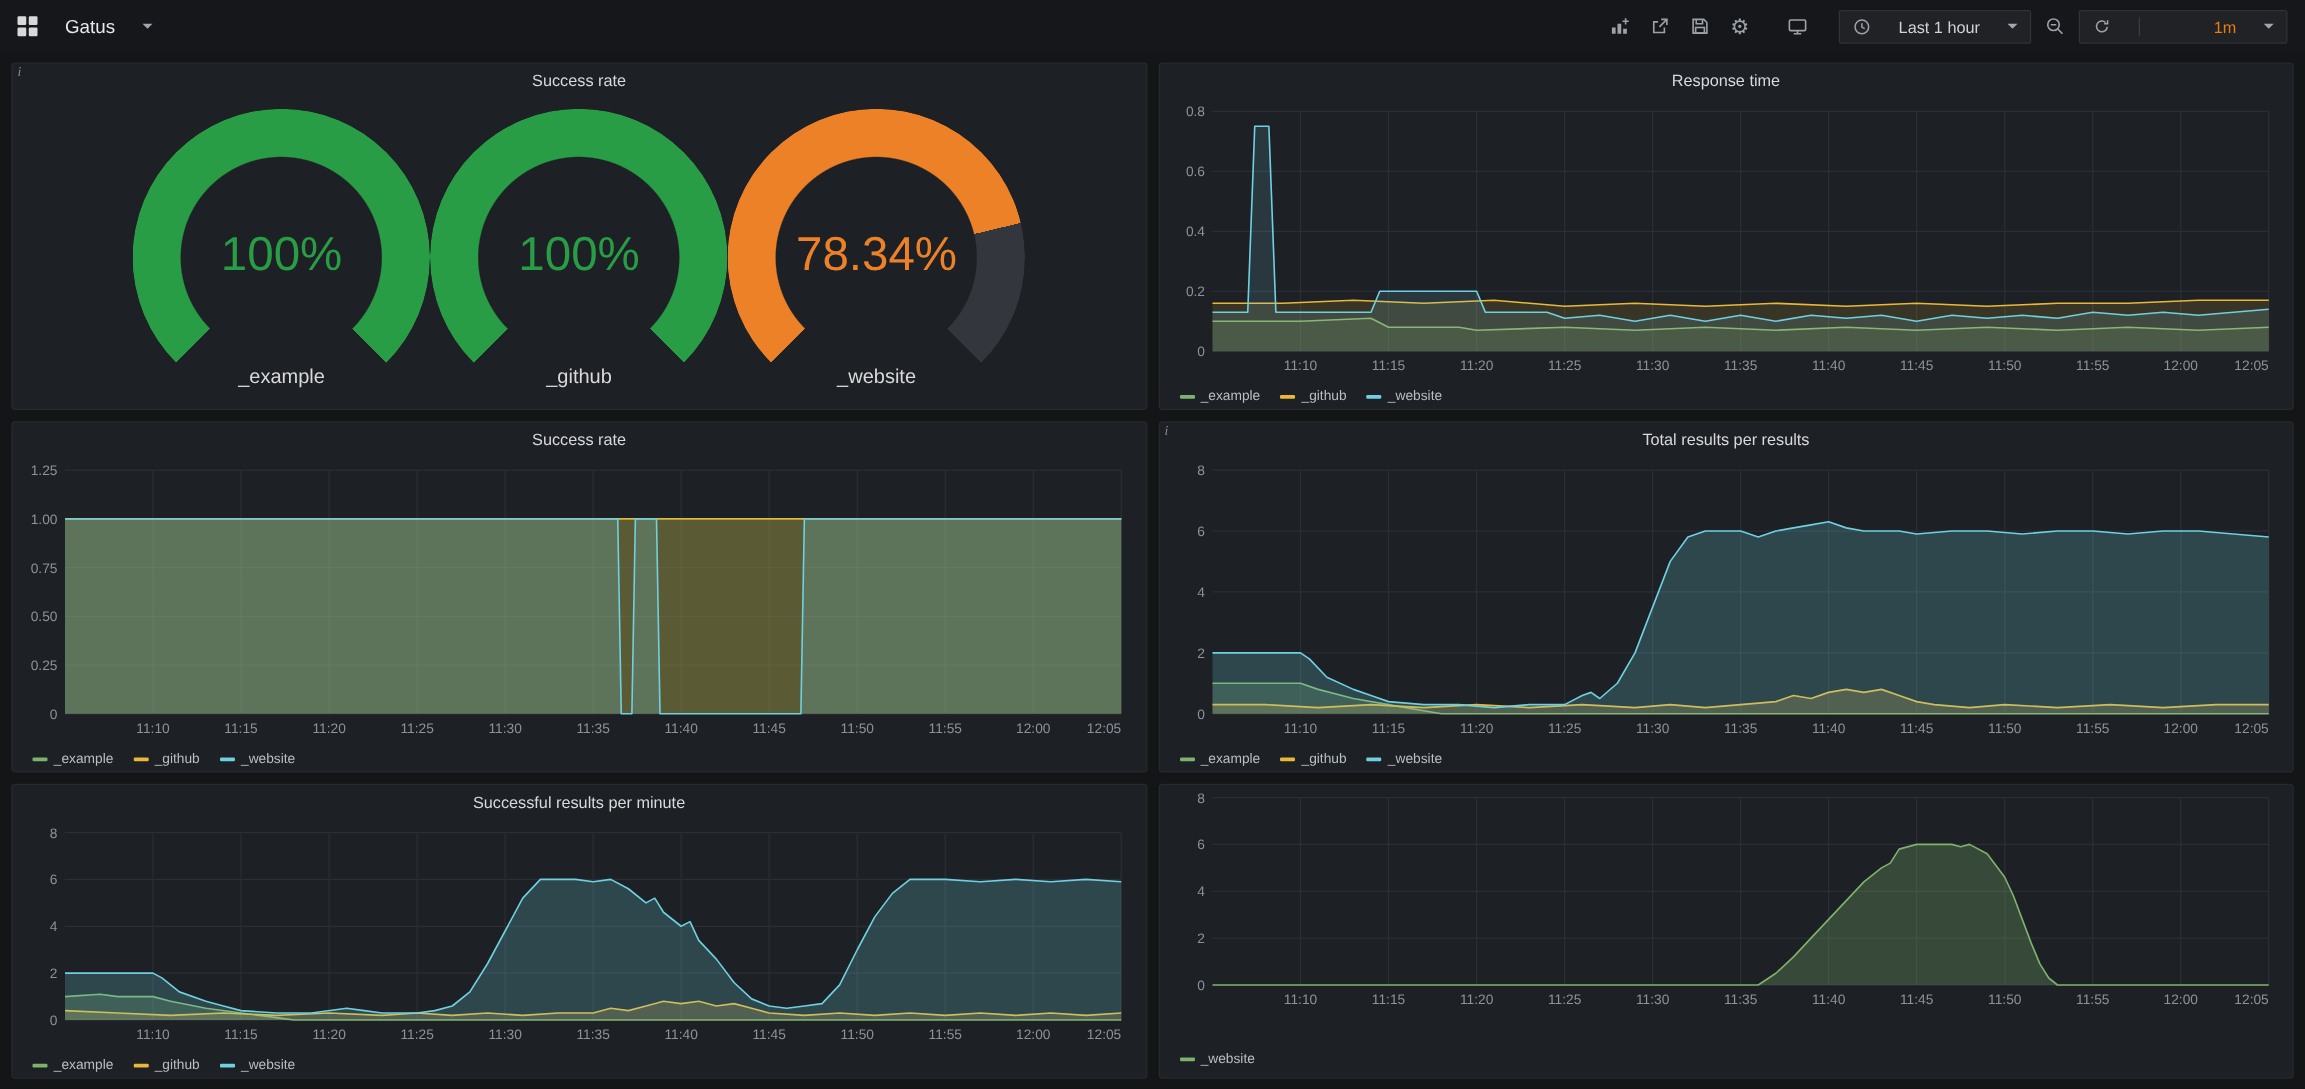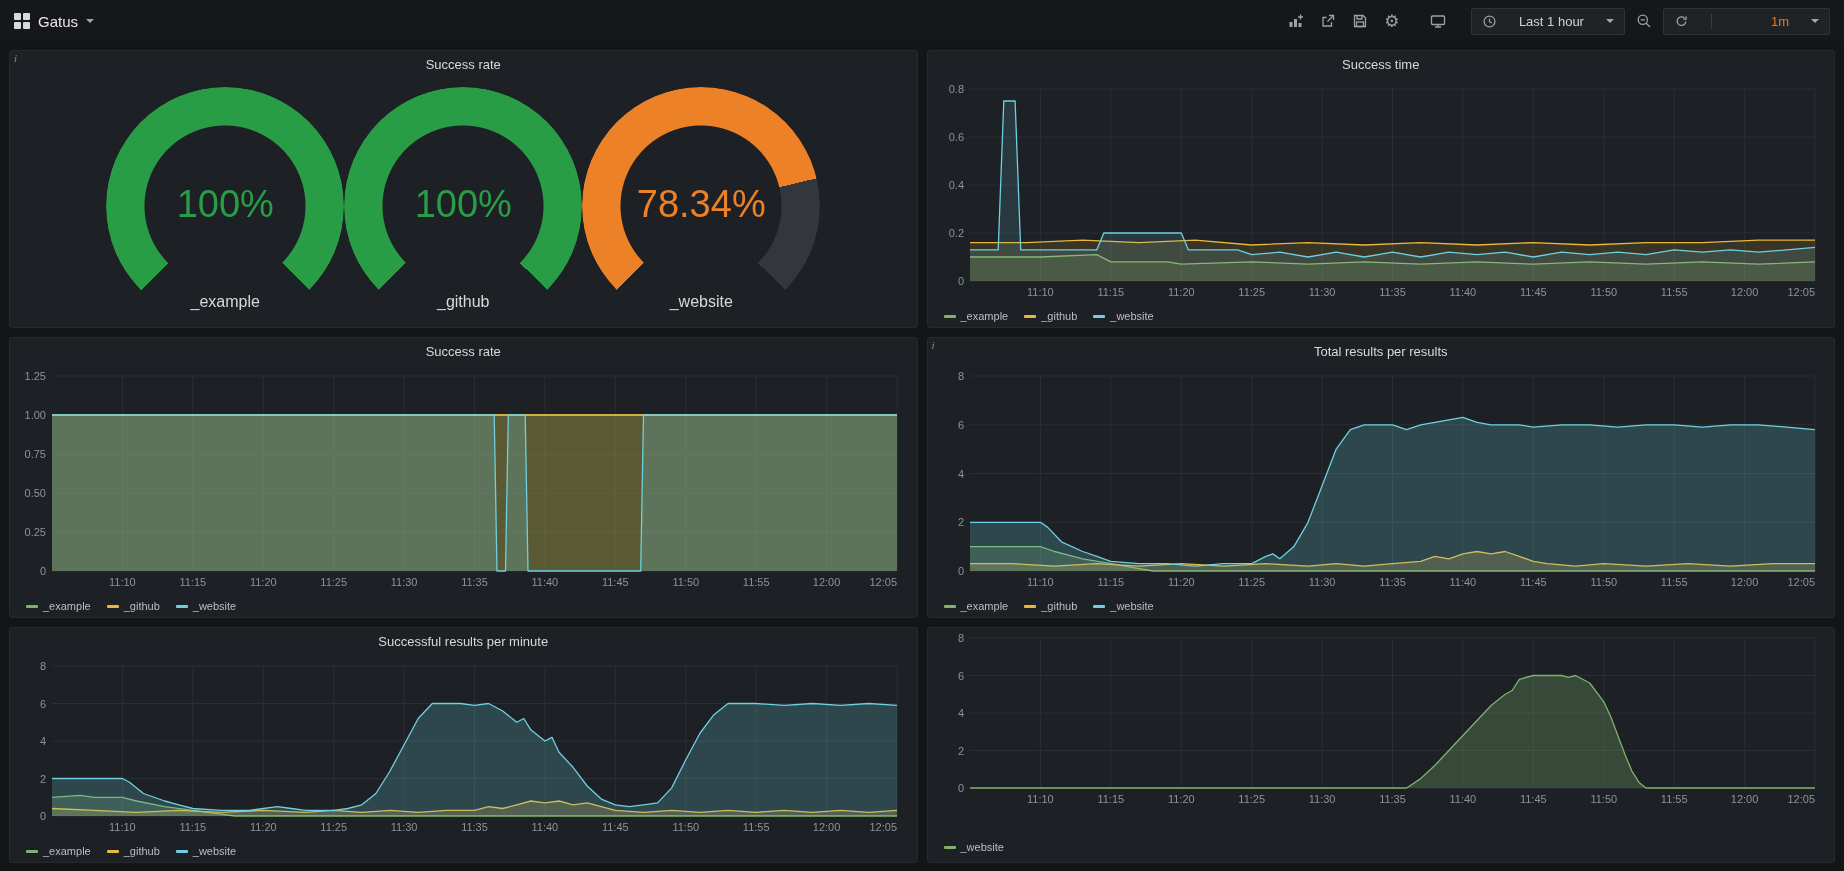--- a/index.html
+++ b/index.html
@@ -1,19 +1,19 @@
 <!DOCTYPE html>
 <html><head>
 <meta charset="utf-8">
 <style>
   html,body{margin:0;padding:0;background:#131517;width:1844px;height:871px;overflow:hidden;
     font-family:"Liberation Sans","DejaVu Sans",sans-serif;-webkit-font-smoothing:antialiased;}
   
   .navbar{height:42px;background:#15171a;display:flex;align-items:center;padding:0 14px;box-sizing:border-box;}
-  .nav-left{display:flex;align-items:center;gap:8px;cursor:pointer;}
+  .nav-left{display:flex;align-items:center;gap:22px;cursor:pointer;}
   .grid-logo{display:grid;grid-template-columns:7px 7px;grid-template-rows:7px 7px;gap:2px;}
   .grid-logo span{background:#d8d9da;border-radius:1px;}
   .dash-title{color:#e8e8e9;font-size:15px;font-weight:500;}
   .caret{width:0;height:0;border-left:4px solid transparent;border-right:4px solid transparent;
     border-top:4px solid #9fa7b3;display:inline-block;}
   .nav-right{margin-left:auto;display:flex;align-items:center;gap:6px;}
   .icon-btn{display:flex;align-items:center;justify-content:center;width:26px;height:27px;cursor:pointer;border-radius:2px;}
   .icon-btn svg{stroke:#9da2a8;fill:none;stroke-width:1.3;}
   .gear-glyph{color:#9da2a8;font-size:17px;line-height:1;}
   .nav-btn{display:flex;align-items:center;gap:22px;height:27px;padding:0 10px;background:#202226;
@@ -145,21 +145,21 @@
         <div class="gauge-wrap">
           <div class="gauge-arc" style="background: conic-gradient(from 225deg, rgb(237, 129, 40) 0deg, rgb(237, 129, 40) 211.518deg, rgb(51, 54, 60) 211.518deg, rgb(51, 54, 60) 270deg, transparent 270deg, transparent 360deg);"></div>
           <div class="gauge-value" style="color: rgb(237, 129, 40);">78.34%</div>
         </div>
         <div class="gauge-label">_website</div>
       </div>
     </div>
   </section>
 
   <section class="panel">
-    <header class="panel-title">Success time</header>
+    <header class="panel-title">Response time</header>
     <div class="chart-body"><svg width="895" height="222">
           <line class="grid-line" x1="36" y1="202.0" x2="881" y2="202.0"></line>
           <text class="ylab" x="30" y="206">0</text>
           <line class="grid-line" x1="36" y1="154.0" x2="881" y2="154.0"></line>
           <text class="ylab" x="30" y="158">0.2</text>
           <line class="grid-line" x1="36" y1="106.0" x2="881" y2="106.0"></line>
           <text class="ylab" x="30" y="110">0.4</text>
           <line class="grid-line" x1="36" y1="58.0" x2="881" y2="58.0"></line>
           <text class="ylab" x="30" y="62">0.6</text>
           <line class="grid-line" x1="36" y1="10.0" x2="881" y2="10.0"></line>

